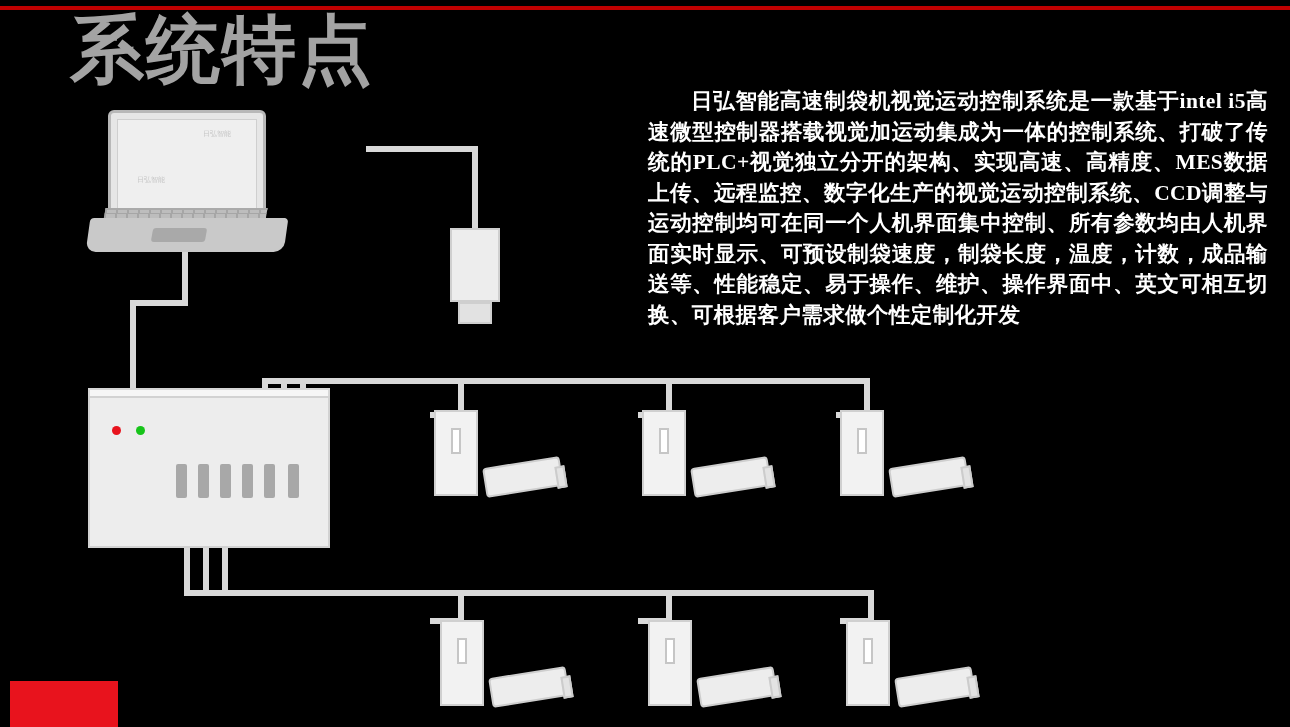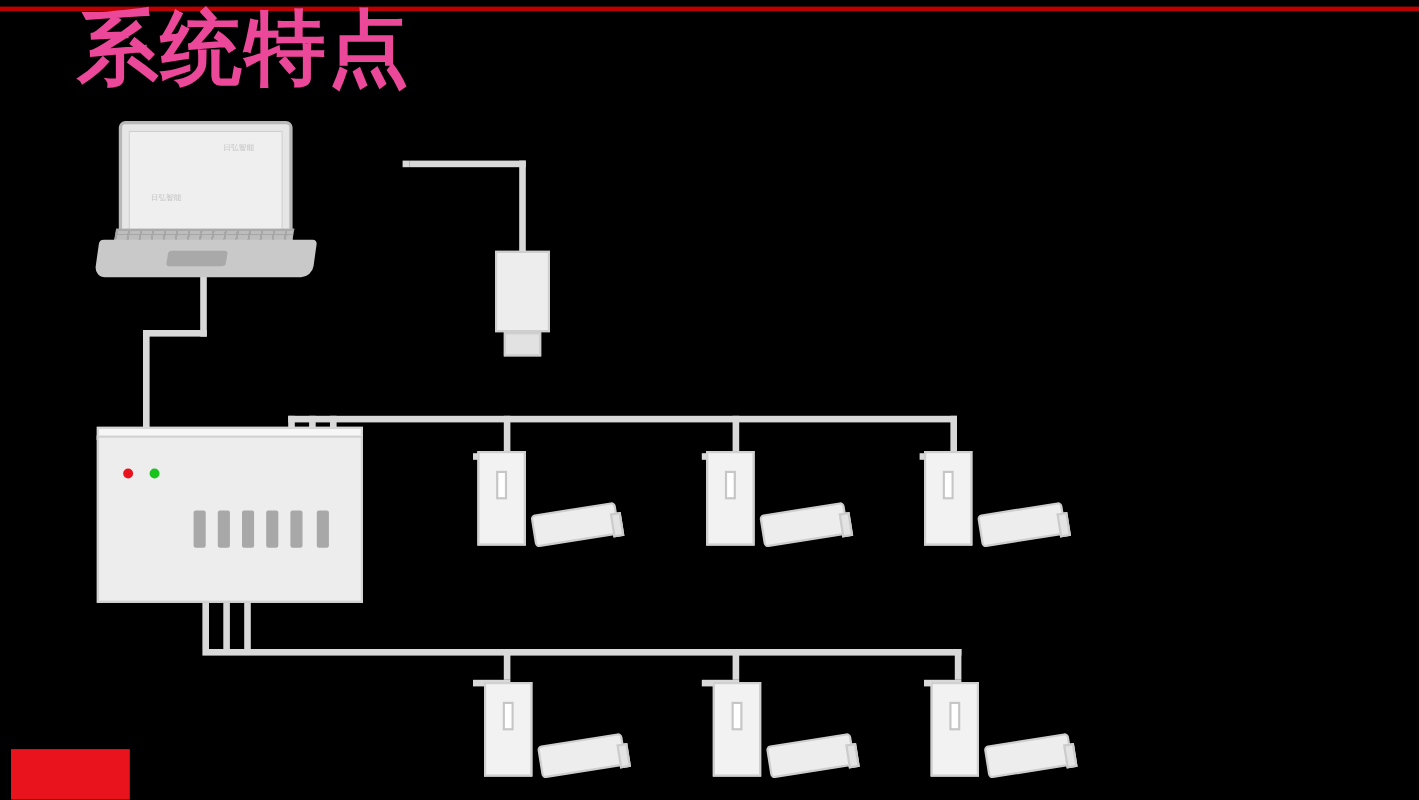--- a/index.html
+++ b/index.html
@@ -29,26 +29,26 @@
     width: 1290px;
     height: 4px;
     background: #c00000;
   }
 
   
   .title {
     position: absolute;
     left: 70px;
     top: 8px;
-    font-family: Liberation Mono, monospace;
+    font-family: Liberation Sans, sans-serif;
     font-weight: bold;
     font-size: 74px;
     line-height: 84px;
     letter-spacing: 2px;
-    color: #ec4899;
+    color: #a3a3a3;
     white-space: nowrap;
   }
 
   
   .para {
     position: absolute;
     left: 648px;
     top: 86px;
     width: 620px;
     color: #ffffff;
@@ -247,20 +247,21 @@
 </style>
 </head>
 <body>
 
 <div id="slide">
 
   <div class="top-rule"></div>
 
   <div class="title">系统特点</div>
 
+  <div class="para">日弘智能高速制袋机视觉运动控制系统是一款基于intel i5高速微型控制器搭载视觉加运动集成为一体的控制系统、打破了传统的PLC+视觉独立分开的架构、实现高速、高精度、MES数据上传、远程监控、数字化生产的视觉运动控制系统、CCD调整与运动控制均可在同一个人机界面集中控制、所有参数均由人机界面实时显示、可预设制袋速度，制袋长度，温度，计数，成品输送等、性能稳定、易于操作、维护、操作界面中、英文可相互切换、可根据客户需求做个性定制化开发</div>
 
   <div class="wire wire-h" style="left:372px; top:146px; width:106px;"></div>
   <div class="wire wire-v" style="left:472px; top:146px; height:86px;"></div>
   <div class="wire wire-v" style="left:366px; top:146px; height:6px;"></div>
 
   <div class="wire wire-v" style="left:182px; top:250px; height:56px;"></div>
   <div class="wire wire-h" style="left:130px; top:300px; width:58px;"></div>
   <div class="wire wire-v" style="left:130px; top:300px; height:98px;"></div>
 
   <div class="wire wire-h" style="left:262px; top:378px; width:608px;"></div>

